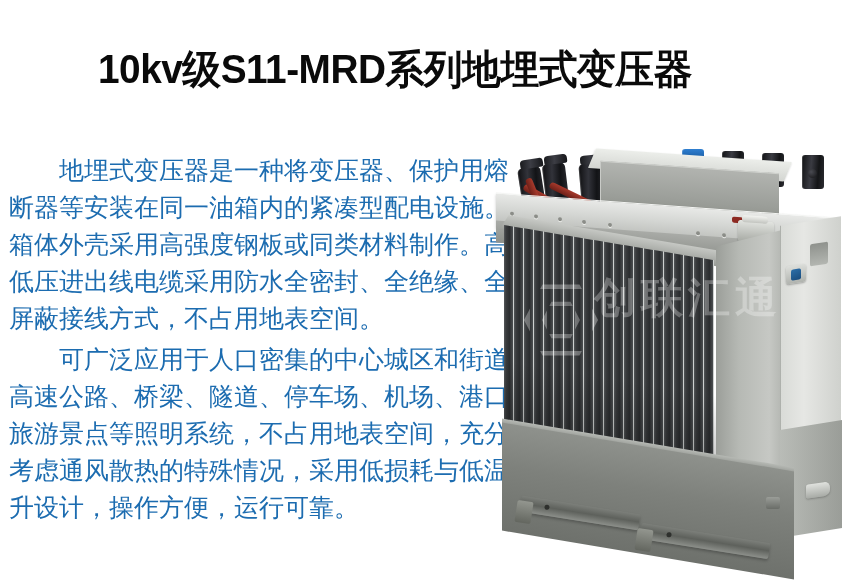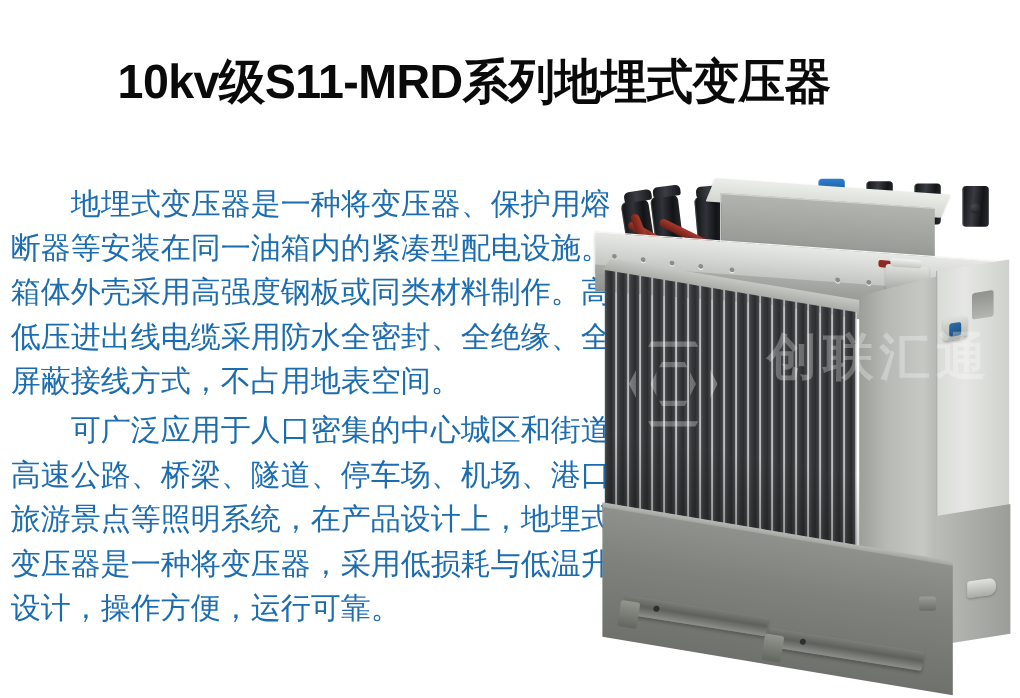--- a/index.html
+++ b/index.html
@@ -217,39 +217,38 @@
   .wm-hex:after{
     content:"";position:absolute;left:12px;top:12px;right:12px;bottom:12px;
     border:5px solid rgba(255,255,255,.85);
     clip-path:polygon(25% 2%,75% 2%,100% 50%,75% 98%,25% 98%,0% 50%);
   }
   .wm-cn{
     position:absolute;left:70px;top:2px;
     font-size:42px;font-weight:bold;color:rgba(255,255,255,.85);
     letter-spacing:5px;line-height:1;
     font-family:"DejaVu Sans","Liberation Sans",sans-serif;
-    margin-left:45px;
   }
   .wm-en{
     position:absolute;left:72px;top:52px;
     font-size:16px;font-weight:bold;color:rgba(214,96,80,.78);
     letter-spacing:2.4px;line-height:1;
     font-family:"Liberation Sans",sans-serif;
   }
 </style>
 </head>
 <body>
 
 <div id="page">
 
   <div class="title">10kv级S11-MRD系列地埋式变压器</div>
 
   <div class="copy">
     <p>地埋式变压器是一种将变压器、保护用熔断器等安装在同一油箱内的紧凑型配电设施。箱体外壳采用高强度钢板或同类材料制作。高低压进出线电缆采用防水全密封、全绝缘、全屏蔽接线方式，不占用地表空间。</p>
-    <p>可广泛应用于人口密集的中心城区和街道高速公路、桥梁、隧道、停车场、机场、港口旅游景点等照明系统，在产品设计上，地埋式变压器是一种将变压器，采用低损耗与低温升设计，操作方便，运行可靠。</p>
+    <p>可广泛应用于人口密集的中心城区和街道高速公路、桥梁、隧道、停车场、机场、港口旅游景点等照明系统，不占用地表空间，充分考虑通风散热的特殊情况，采用低损耗与低温升设计，操作方便，运行可靠。</p>
   </div>
 
   <div class="photo">
 
     <div>
       <div class="hv">
         <div class="base" style="left:34px;top:82px;"></div>
         <div class="body" style="left:40px;top:42px;transform:rotate(-9deg);"></div>
         <div class="cap" style="left:40px;top:34px;transform:rotate(-9deg);"></div>
       </div>

